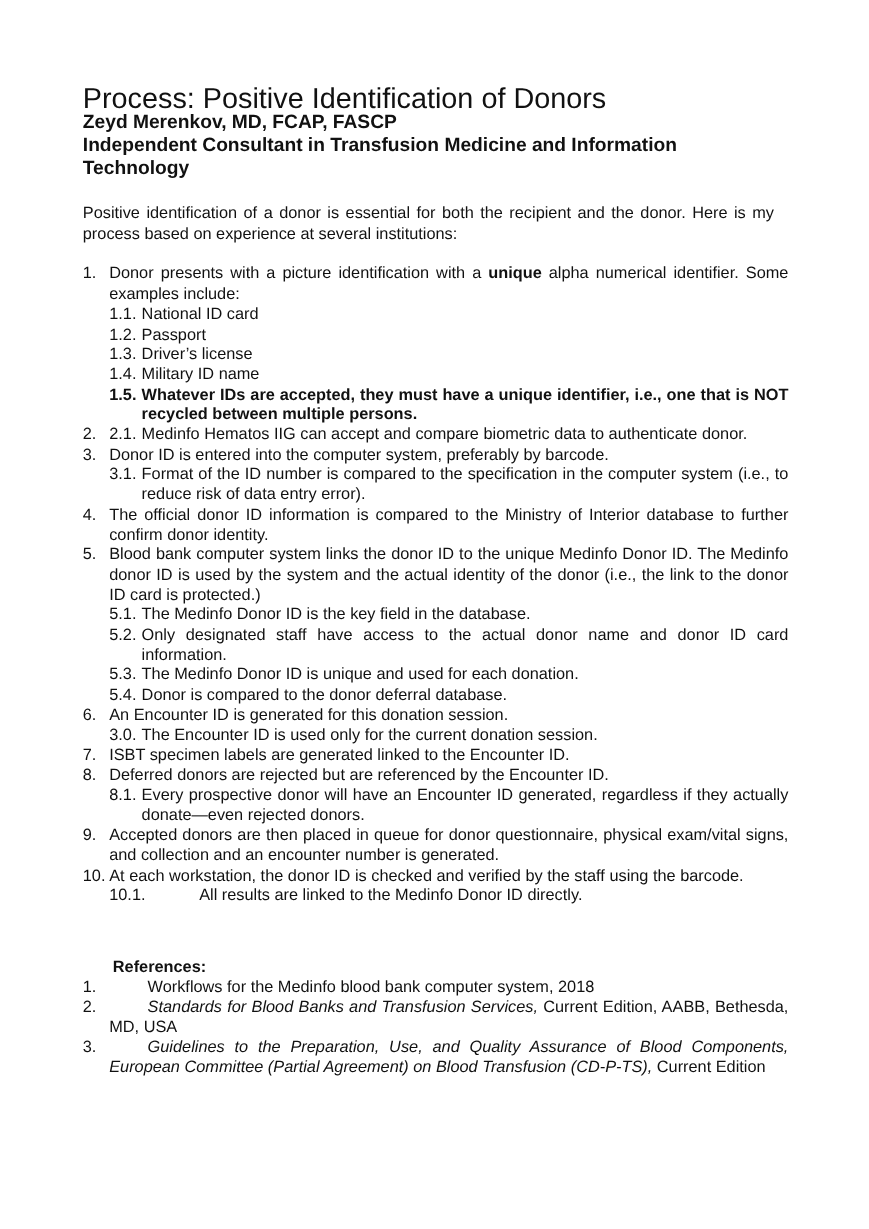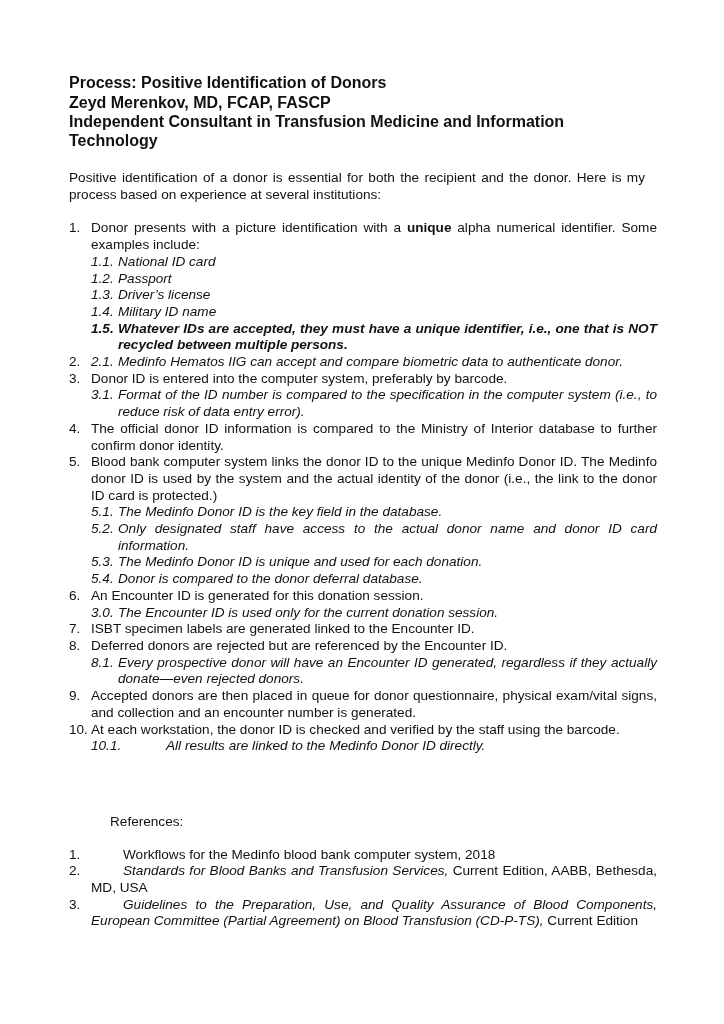--- a/index.html
+++ b/index.html
@@ -7,35 +7,35 @@
     .page {
       position: absolute;
       left: 69px;
       top: 72px;
       width: 588px;
       font-family: "Liberation Sans", sans-serif;
       color: #111111;
       font-size: 13.6px;
       line-height: 16.7px;
     }
-    .title { font-size: 16px; font-weight: bold; line-height: 21px; margin: 0; }
+    .title { font-size: 24px; font-weight: normal; line-height: 21px; margin: 0; }
     .subtitle { font-size: 16px; font-weight: bold; line-height: 19px; margin: 0; }
     .intro { margin: 20px 12px 0 0; text-align: justify; text-align-last: left; }
     .intro-gap { height: 17px; }
     ol.main { list-style: none; padding: 0; margin: 0; }
     ol.main > li { position: relative; padding-left: 22px; text-align: justify; }
     ol.main > li > .num { position: absolute; left: 0; top: 0; }
     ol.main > li > .txt { display: block; text-align: justify; }
     ol.sub { list-style: none; padding: 0; margin: 0; }
-    ol.sub > li { position: relative; padding-left: 27px; text-align: justify; font-style: italic; }
+    ol.sub > li { position: relative; padding-left: 27px; text-align: justify; }
     ol.sub > li > .num { position: absolute; left: 0; top: 0; }
     ol.sub > li.wide { padding-left: 75px; }
     .bold { font-weight: bold; }
     .refs-gap { height: 43px; }
-    .refs-title { font-weight: normal; margin: 16px; padding-left: 25px; }
+    .refs-title { font-weight: bold; margin: 0; padding-left: 25px; }
     ol.refs { list-style: none; padding: 0; margin: 0; }
     ol.refs > li { position: relative; padding-left: 22px; text-align: justify; }
     ol.refs > li > .num { position: absolute; left: 0; top: 0; }
     .ital { font-style: italic; margin-left: 32px; }
   </style>
 </head>
 <body>
 
 <div class="page">
   <h1 class="title">Process:  Positive Identification of Donors</h1>

